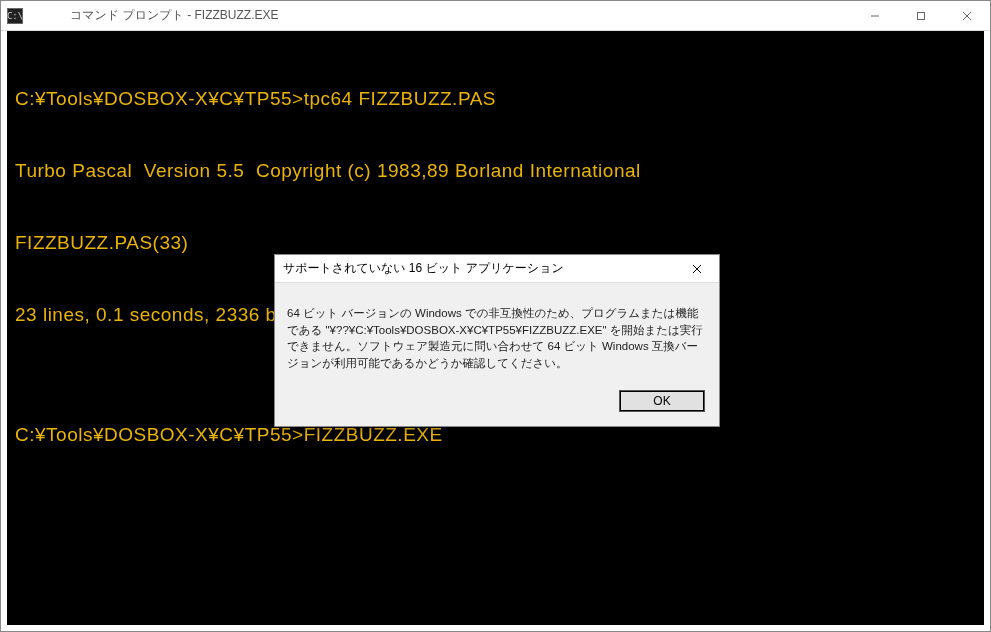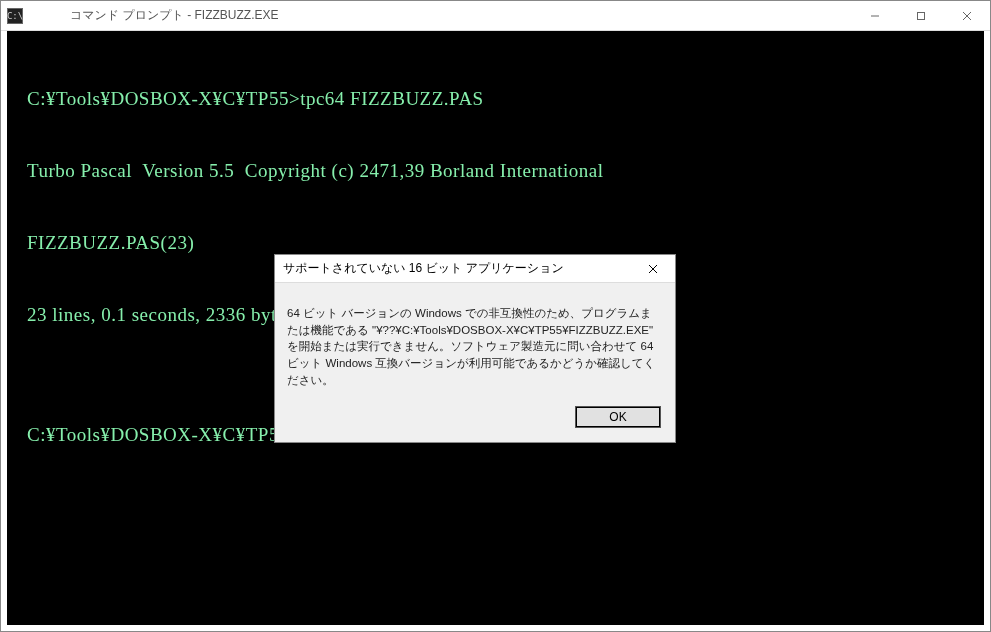--- a/index.html
+++ b/index.html
@@ -56,39 +56,39 @@
     align-items: center;
     justify-content: center;
     color: #666;
     font-size: 12px;
   }
 
   
   .console {
     flex: 1;
     background: #000;
-    color: #86efac;
-    font-family: Liberation Serif, serif;
+    color: #eab308;
+    font-family: Liberation Sans, sans-serif;
     font-size: 19px;
     line-height: 24px;
     letter-spacing: 0.5px;
-    padding: 8px 20px;
+    padding: 8px 8px;
     white-space: pre;
     position: relative;
     border: 6px solid #fff;
     border-top: none;
   }
   .console-line { white-space: pre-wrap; }
 
   
   .dialog {
     position: absolute;
     left: 274px;
     top: 254px;
-    width: 402px;
+    width: 446px;
     background: #f0f0f0;
     border: 1px solid #888;
     box-shadow: 2px 2px 8px rgba(0,0,0,0.3);
     font-size: 12px;
     color: #000;
   }
   .dialog-title {
     height: 28px;
     display: flex;
     align-items: center;
@@ -152,22 +152,22 @@
     <div class="win-btn close">
       <svg class="icon" viewBox="0 0 10 10">
           <line x1="1" y1="1" x2="9" y2="9"></line>
           <line x1="9" y1="1" x2="1" y2="9"></line>
         </svg>
     </div>
   </div>
 
   <div class="console">
     <div class="console-line">C:¥Tools¥DOSBOX-X¥C¥TP55&gt;tpc64 FIZZBUZZ.PAS</div>
-    <div class="console-line">Turbo Pascal  Version 5.5  Copyright (c) 2471,39 Borland International</div>
-    <div class="console-line">FIZZBUZZ.PAS(23)</div>
+    <div class="console-line">Turbo Pascal  Version 5.5  Copyright (c) 1983,89 Borland International</div>
+    <div class="console-line">FIZZBUZZ.PAS(33)</div>
     <div class="console-line">23 lines, 0.1 seconds, 2336 bytes code, 648 bytes data.</div>
     <div class="console-line"></div>
     <div class="console-line">C:¥Tools¥DOSBOX-X¥C¥TP55&gt;FIZZBUZZ.EXE</div>
   </div>
 </div>
 
 <div class="dialog">
   <div class="dialog-title">
     <span>サポートされていない 16 ビット アプリケーション</span>
     <span class="dlg-spacer"></span>

